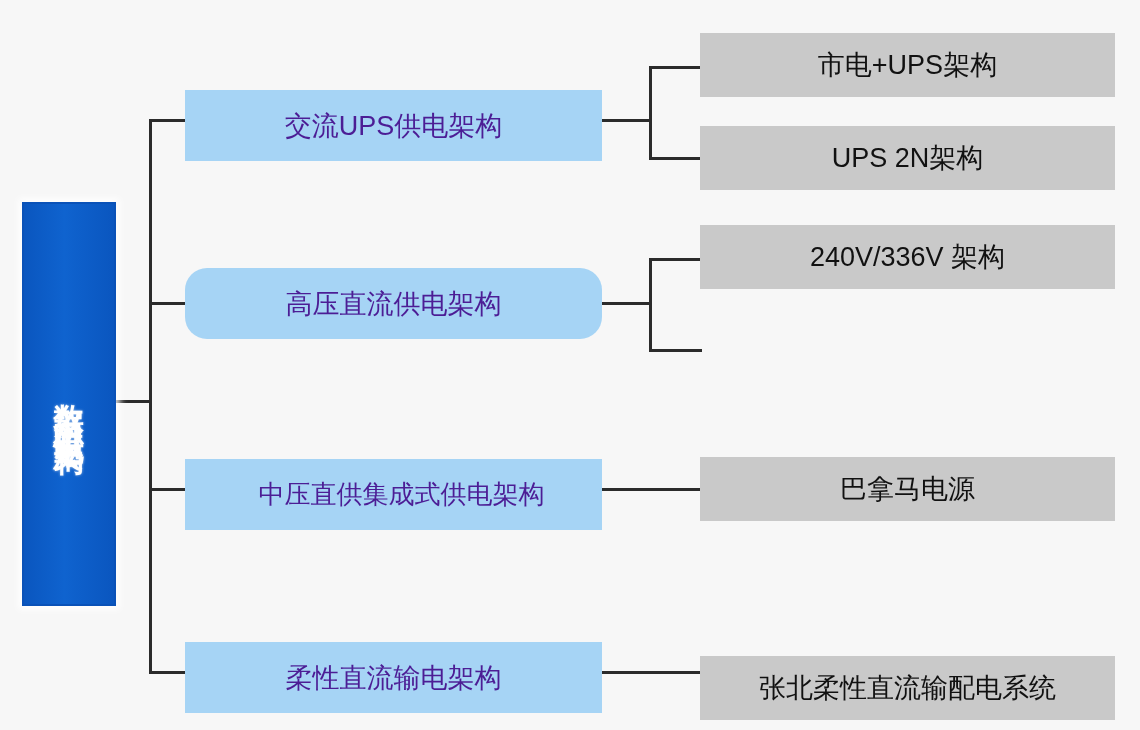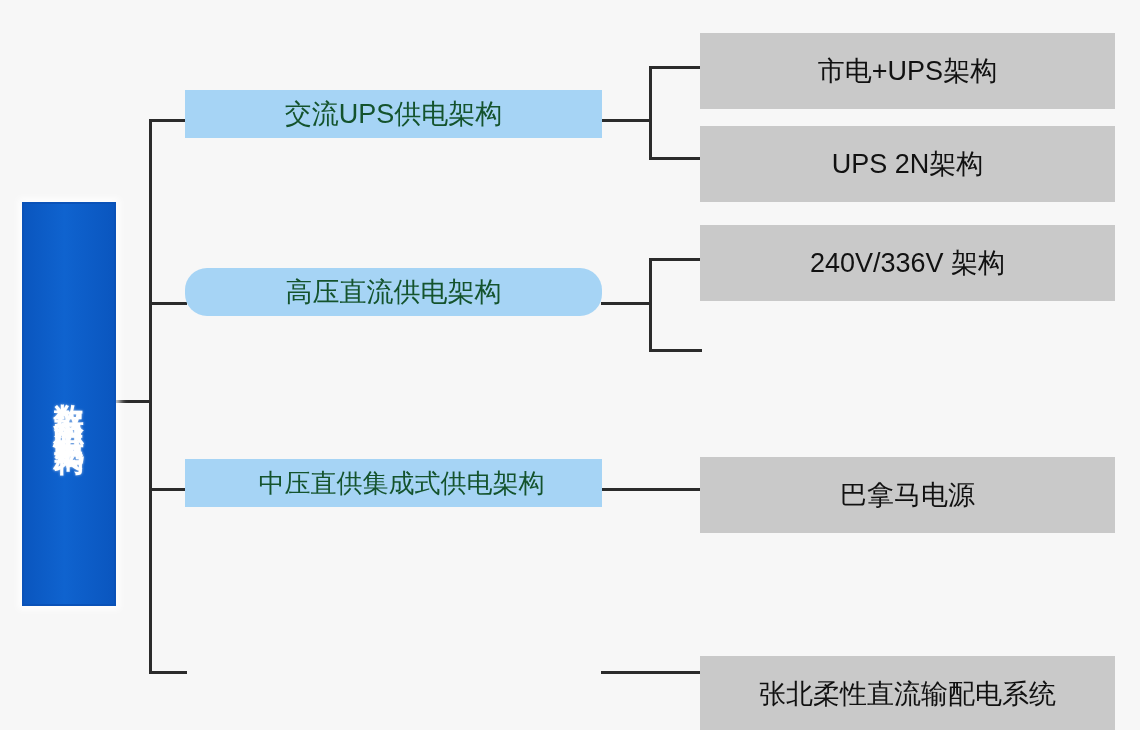--- a/index.html
+++ b/index.html
@@ -43,41 +43,41 @@
     line-height: 1.05;
     text-shadow: 0 0 3px rgba(255,255,255,0.55);
     white-space: nowrap;
   }
 
   
   .l1-box {
     position: absolute;
     left: 185px;
     width: 417px;
-    height: 48px;
+    height: 71px;
     background: #a6d4f5;
     display: flex;
     align-items: center;
     justify-content: center;
-    color: #14532d;
+    color: #4c1d95;
     font-size: 27px;
     white-space: nowrap;
   }
   .l1-box.r1 { top: 90px; }
   .l1-box.r2 { top: 268px; border-radius: 22px; }
   .l1-box.r3 { top: 459px; }
   .l1-box.r4 { top: 642px; }
   .l1-box.narrow-text { font-size: 26px; padding-left: 16px; }
 
   
   .l2-box {
     position: absolute;
     left: 700px;
     width: 415px;
-    height: 76px;
+    height: 64px;
     background: #c9c9c9;
     display: flex;
     align-items: center;
     justify-content: center;
     color: #111111;
     font-size: 27px;
     white-space: nowrap;
   }
   .l2-box.g1 { top: 33px; }
   .l2-box.g2 { top: 126px; }
@@ -190,20 +190,23 @@
   </div>
 
   <div class="l1-box r2">
     <span>高压直流供电架构</span>
   </div>
 
   <div class="l1-box r3 narrow-text">
     <span>中压直供集成式供电架构</span>
   </div>
 
+  <div class="l1-box r4">
+    <span>柔性直流输电架构</span>
+  </div>
 
   <div class="l2-box g1">
     <span>市电+UPS架构</span>
   </div>
 
   <div class="l2-box g2">
     <span>UPS 2N架构</span>
   </div>
 
   <div class="l2-box g3">

